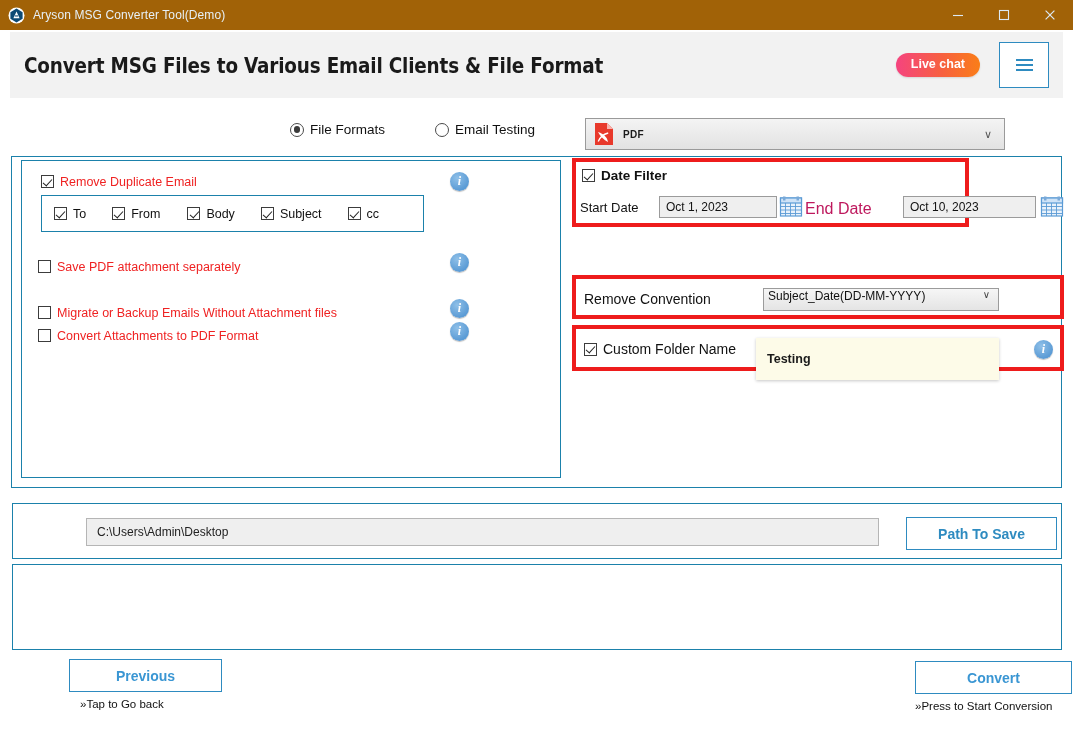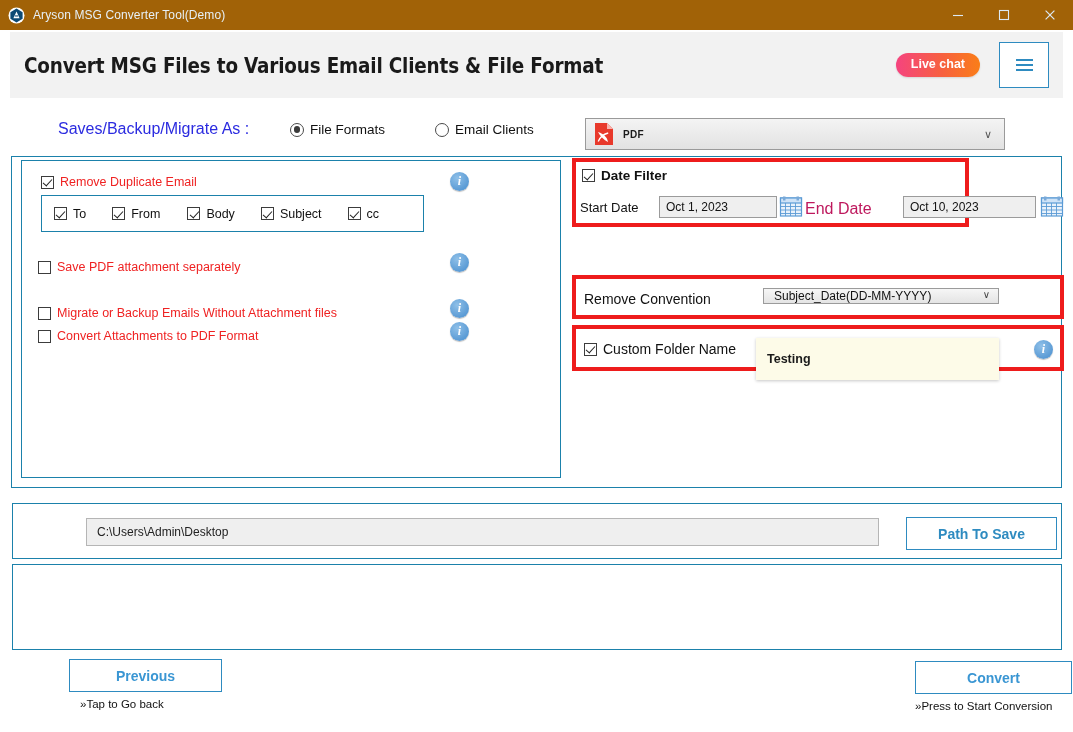--- a/index.html
+++ b/index.html
@@ -112,21 +112,21 @@
   }
   .chk{
     width:13px;height:13px;border:1.3px solid #3c3c3c;background:#fff;
     display:inline-block;position:relative;flex:0 0 auto;box-sizing:border-box;
   }
   .chk.on::after{
     content:"";position:absolute;left:3.2px;top:0.6px;
     width:4px;height:8px;border:solid #222;border-width:0 1.6px 1.6px 0;
     transform:rotate(42deg);
   }
-  .opt-row{display:flex;align-items:center;cursor:pointer;}
+  .opt-row{display:flex;cursor:pointer;}
   .opt-label-red{font-size:12.5px;color:#ef2222;margin-left:6px;white-space:nowrap;}
   .opt-label-dark{font-size:12.5px;color:#111;margin-left:6px;white-space:nowrap;}
 
   #remove-dup-row{position:absolute;left:19px;top:14px;}
   #dup-fields-box{
     position:absolute;left:19px;top:34px;width:383px;height:37px;
     border:1px solid #1b81ab;box-sizing:border-box;background:#fff;
     display:flex;align-items:center;
   }
   .field-item{display:flex;align-items:center;cursor:pointer;}
@@ -172,25 +172,25 @@
   #end-date-input{left:327px;width:133px;}
   .cal-icon{
     position:absolute;top:33px;width:24px;height:24px;cursor:pointer;
   }
   #start-cal{left:203px;}
   #end-cal{left:464px;}
 
   #naming-box{left:572px;top:275px;width:492px;height:44px;}
   #naming-label{position:absolute;left:8px;top:12px;font-size:14px;color:#111;}
   #naming-select{
-    position:absolute;left:187px;top:9px;width:236px;height:16px;
+    position:absolute;left:187px;top:9px;width:236px;height:23px;
     background:linear-gradient(#f6f6f6,#e4e4e4);
     border:1px solid #9b9b9b;box-sizing:border-box;
     font-size:12px;color:#111;display:flex;align-items:flex-start;
-    padding-left:10px;cursor:pointer;
+    padding-left:4px;cursor:pointer;
   }
   #naming-caret{margin-left:auto;margin-right:8px;color:#444;font-size:10px;}
 
   #folder-box{left:572px;top:325px;width:492px;height:46px;}
   #folder-chk-row{position:absolute;left:8px;top:12px;display:flex;align-items:center;cursor:pointer;}
   #folder-label{font-size:14px;color:#111;margin-left:6px;}
   #folder-input{
     position:absolute;left:180px;top:9px;width:243px;height:42px;
     background:#fdfbe8;border:none;box-sizing:border-box;
     font-size:12.5px;font-weight:bold;color:#1a1a1a;
@@ -281,30 +281,29 @@
   <div id="hamburger-btn">
     <span class="bars">
         <i></i>
         <i></i>
         <i></i>
       </span>
   </div>
 </div>
 
 <div id="options-row">
-  <div id="saves-label">Saves/Backup/Migrate As :</div>
 
   <div class="radio-group" id="radio-file-formats">
     <span class="radio-dot on"></span>
     <span class="radio-label">File Formats</span>
   </div>
 
   <div class="radio-group" id="radio-email-clients">
     <span class="radio-dot"></span>
-    <span class="radio-label">Email Clients</span>
+    <span class="radio-label">Email Testing</span>
   </div>
 
   <div id="format-select">
     <span id="pdf-icon">
       <svg width="20" height="24" viewBox="0 0 20 24">
         <path d="M1 1 H13 L19 7 V23 H1 Z" fill="#e8392b"></path>
         <path d="M13 1 L19 7 H13 Z" fill="#f7b3ad"></path>
         <path d="M4 10 C10 12 13 15 14 20 C10 18 6 14 4 10 Z" fill="#ffffff"></path>
         <path d="M4.2 19.6 C6 15 10.5 12 14.2 11" stroke="#ffffff" stroke-width="1.3" fill="none"></path>
       </svg>

